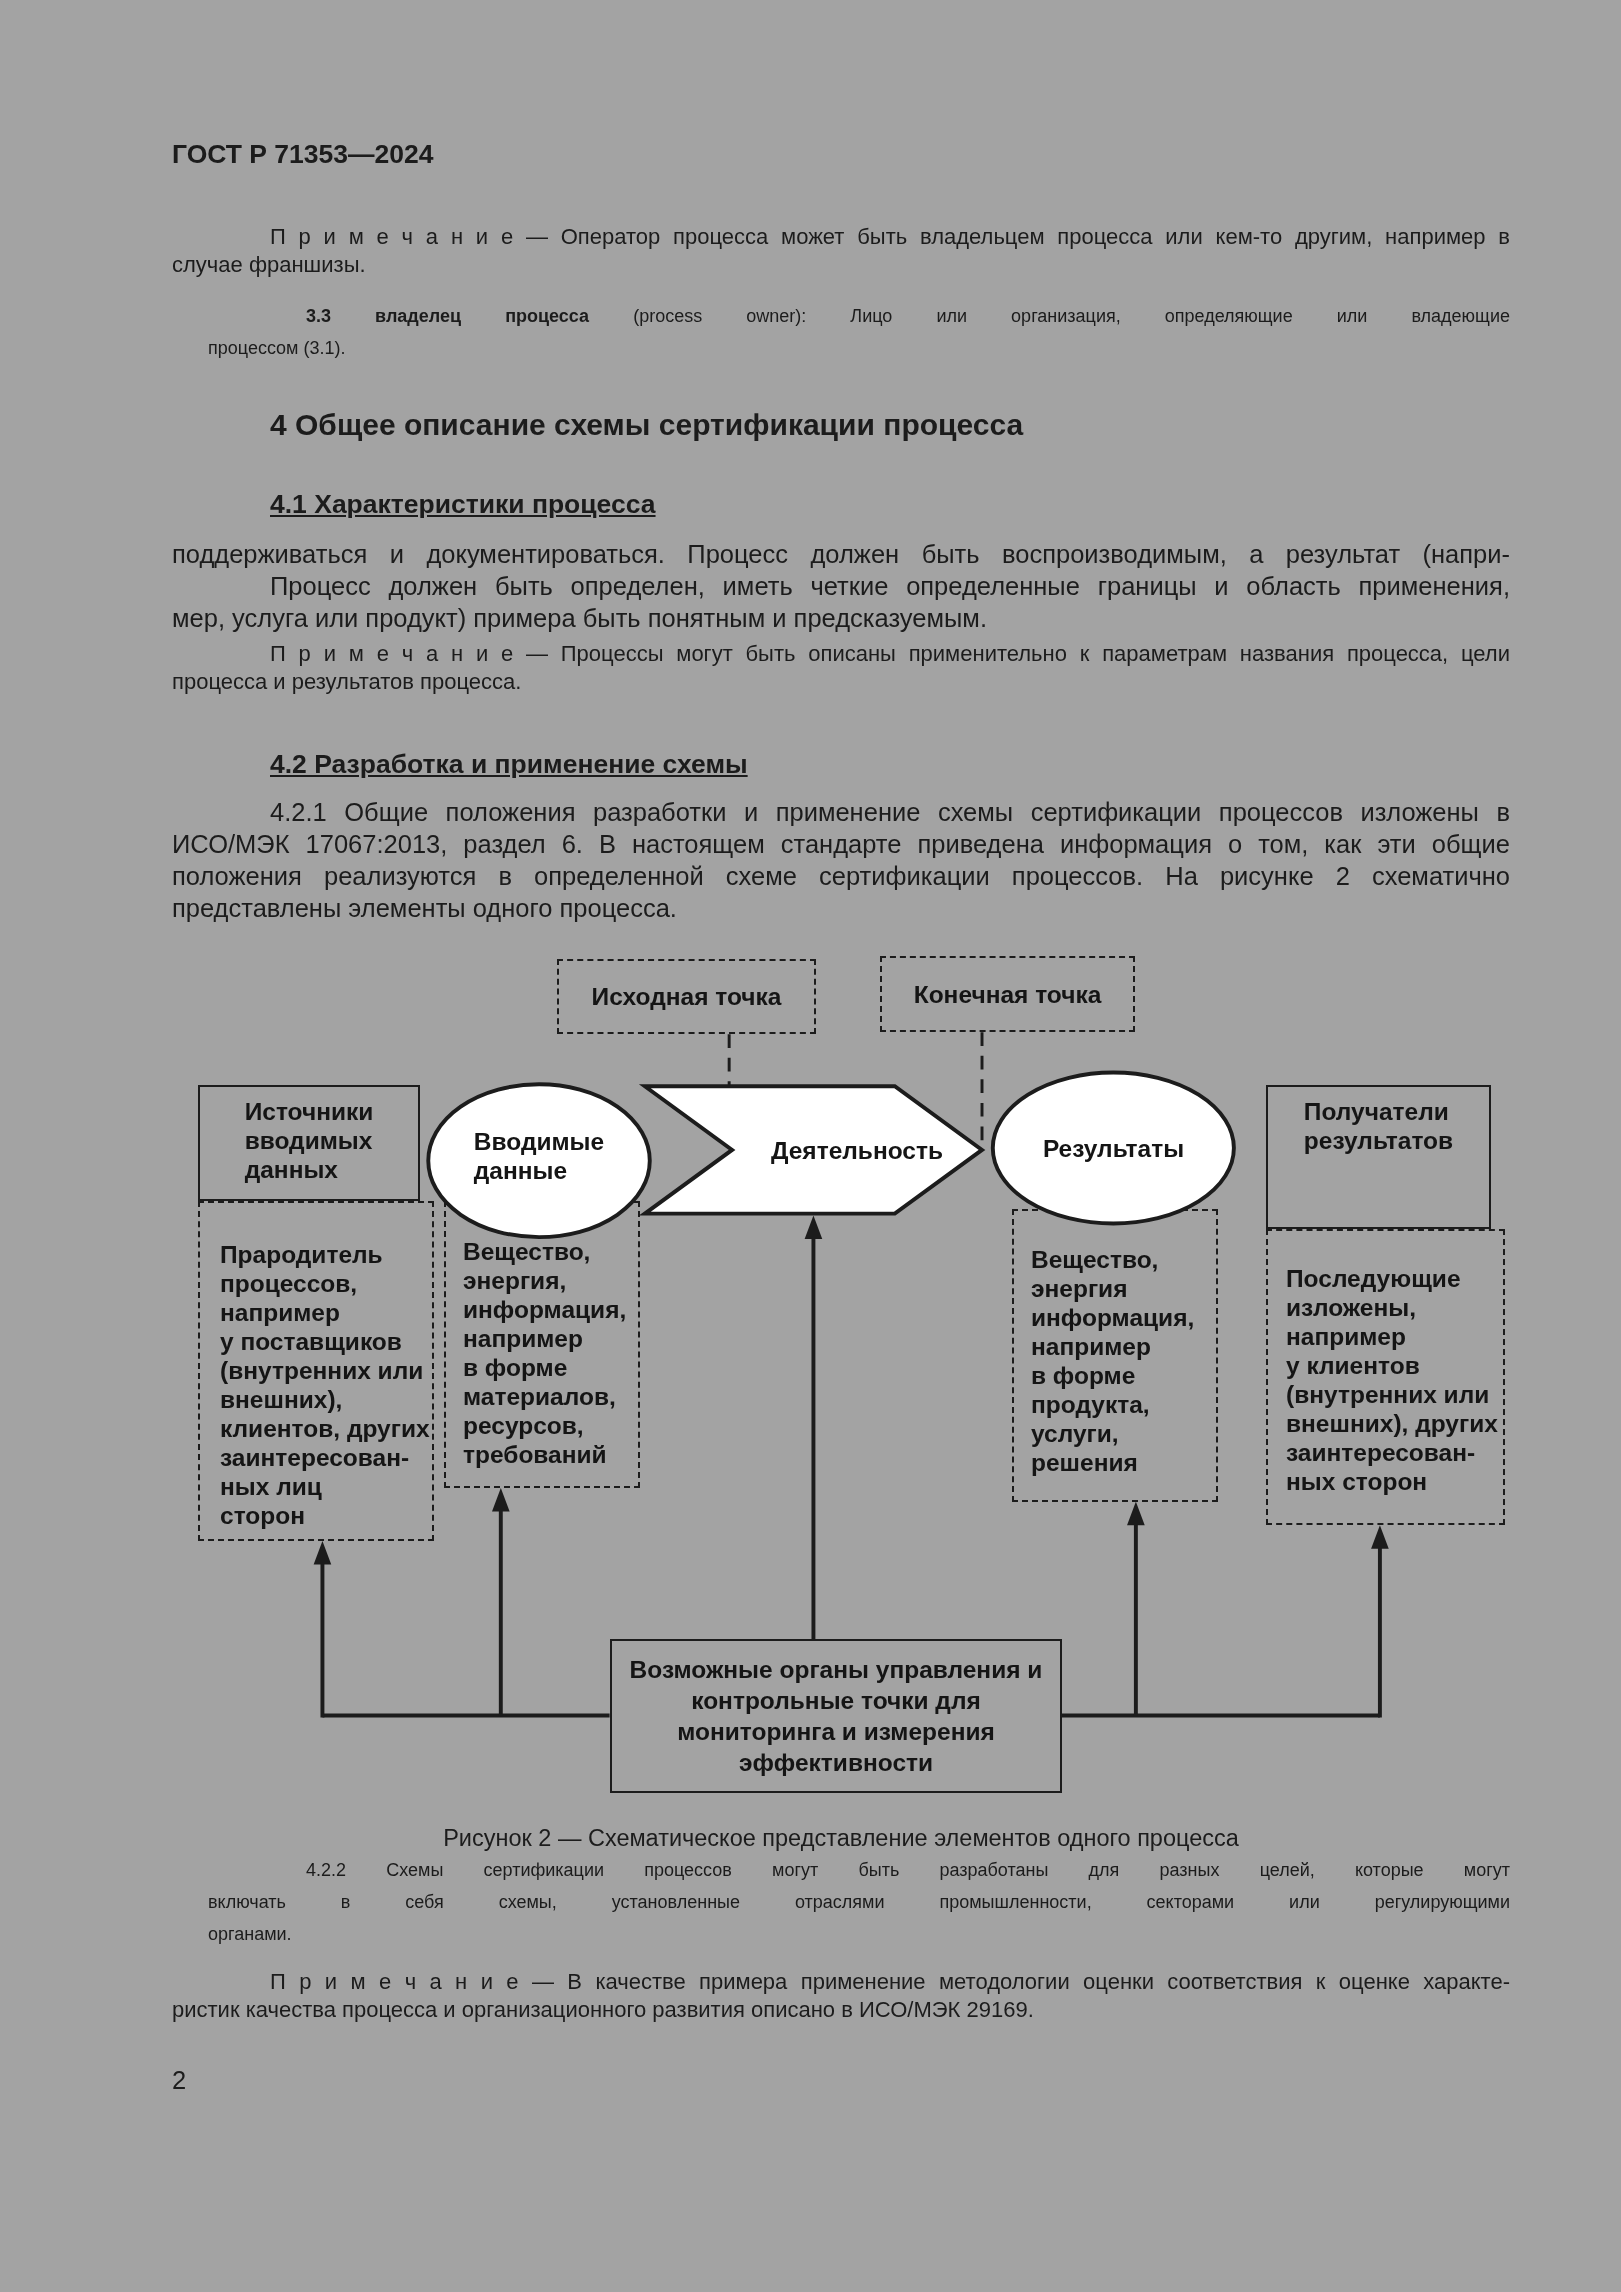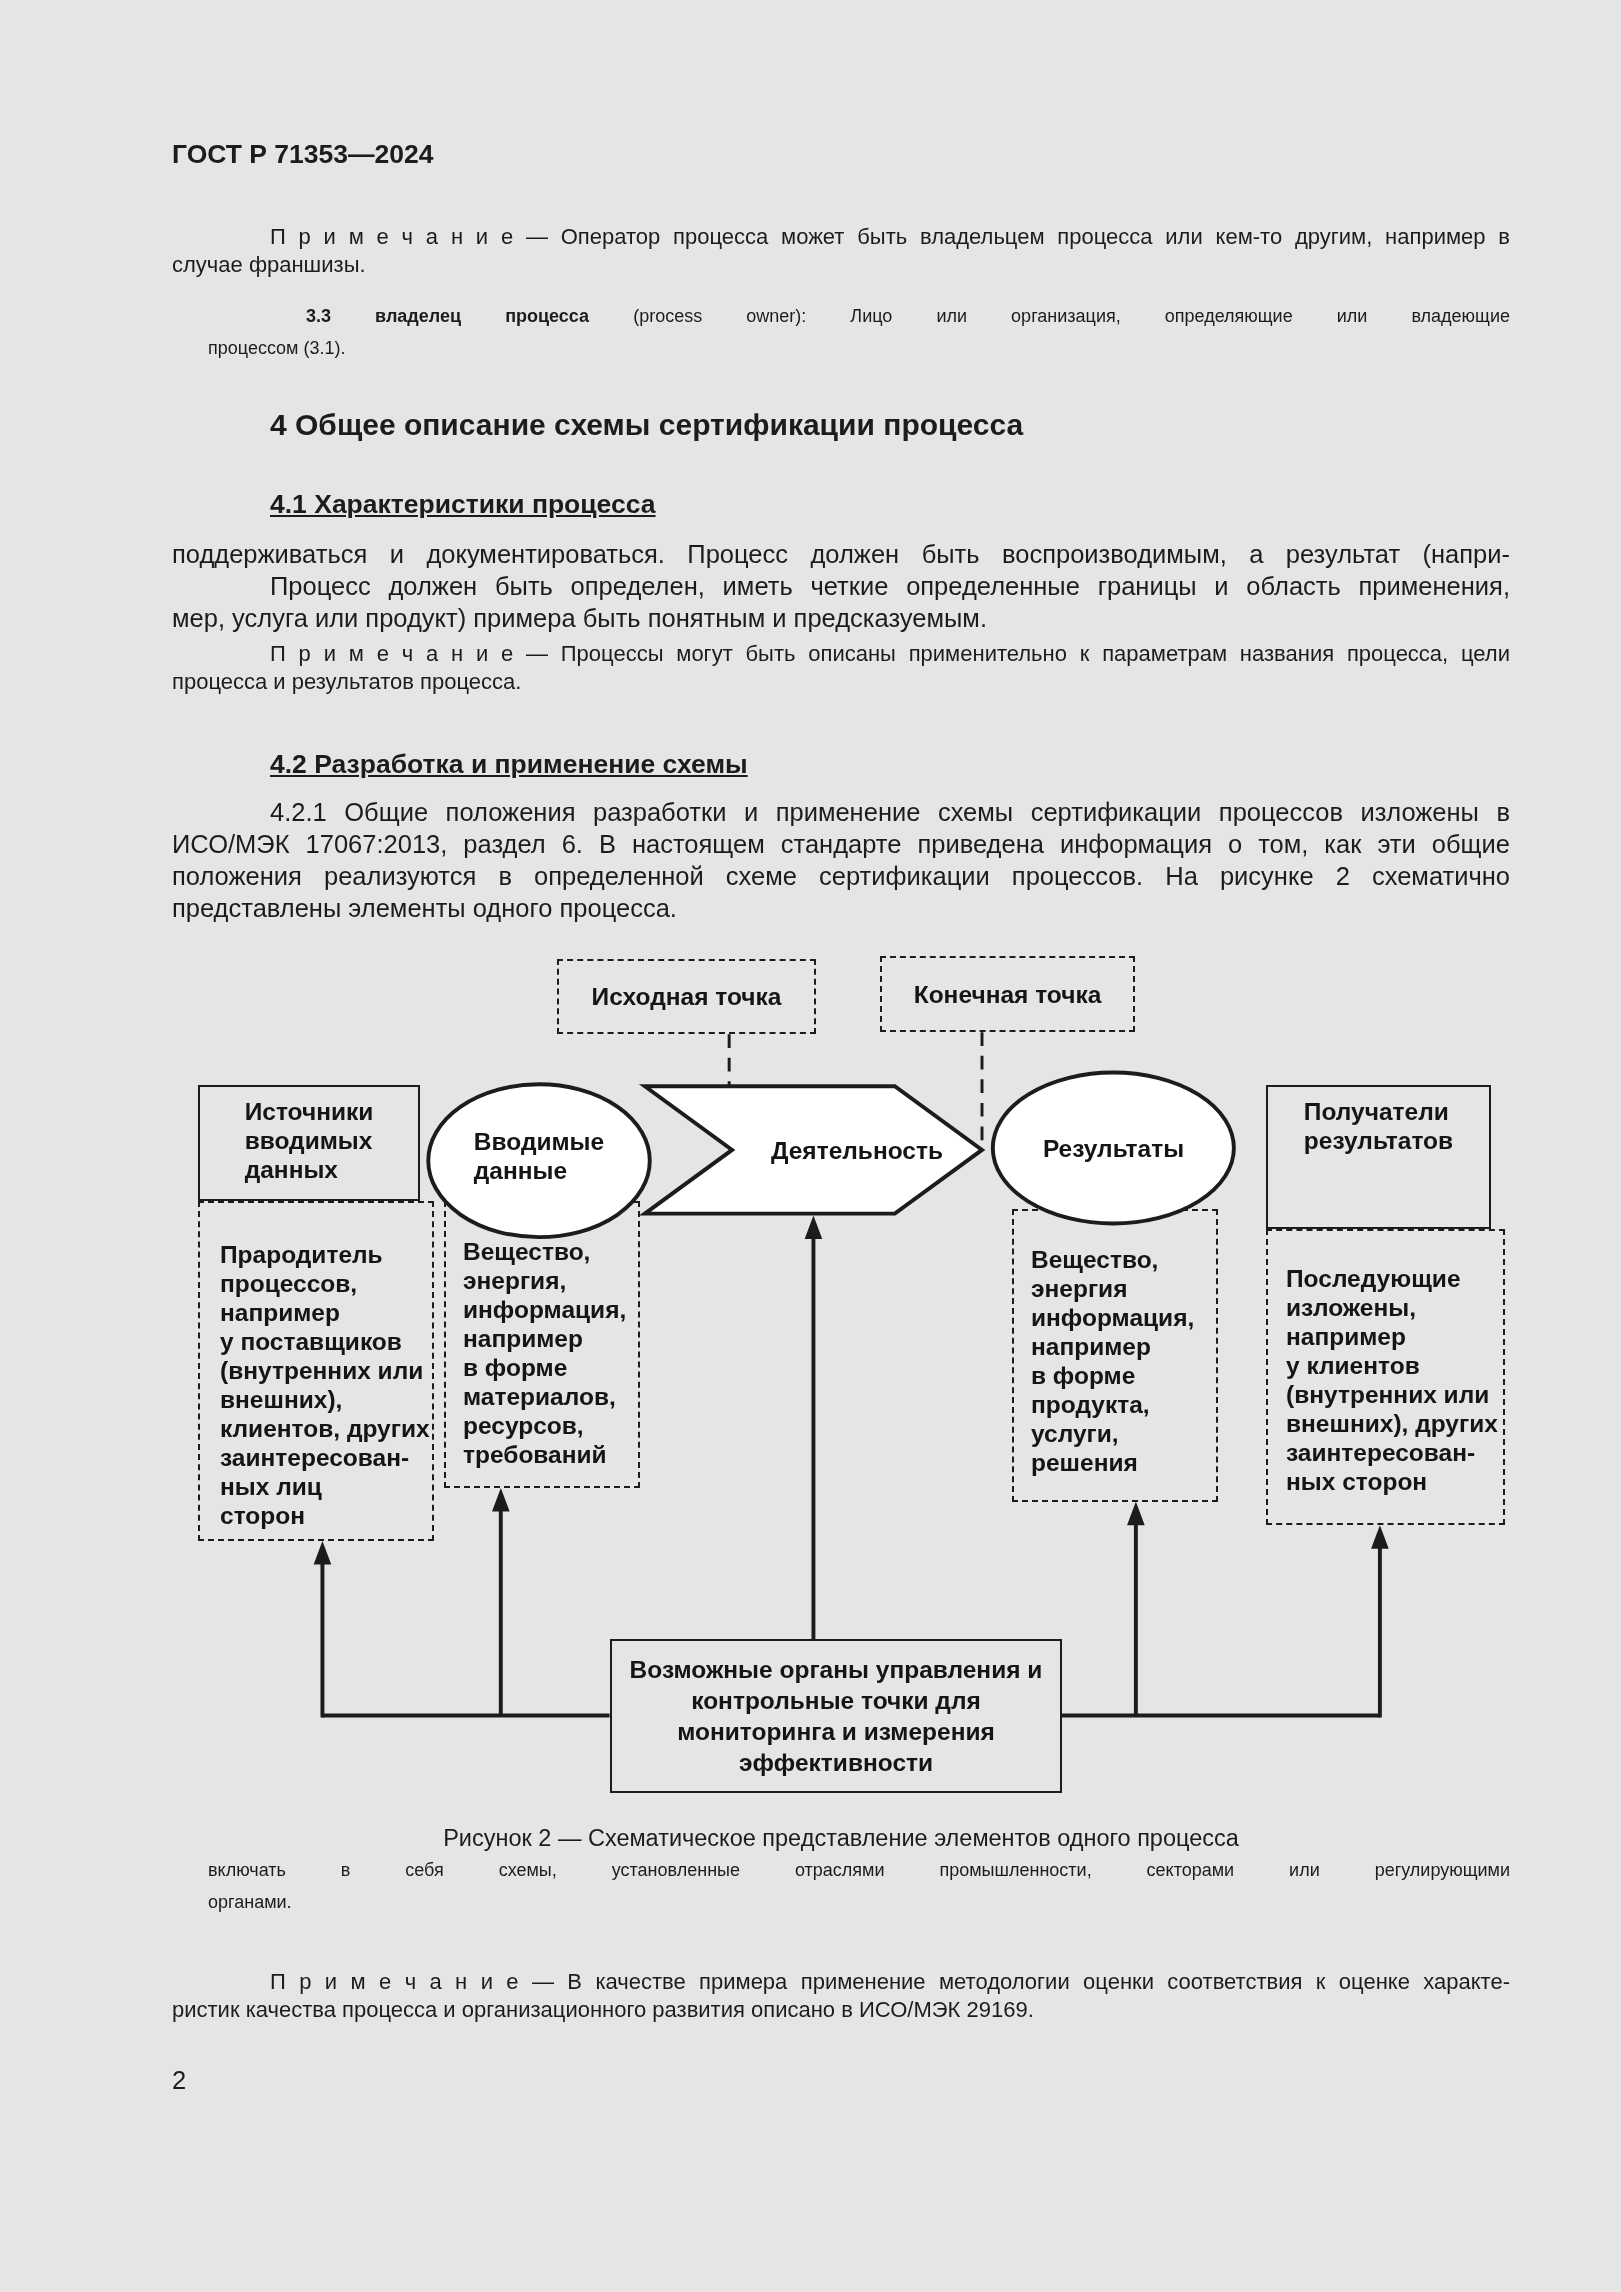--- a/index.html
+++ b/index.html
@@ -1,19 +1,19 @@
 <!DOCTYPE html>
 <html><head>
 <meta charset="utf-8">
 <style>
   html,body{margin:0;padding:0;background:#8a8a8a;}
   .page{
     position:relative;
     width:1621px;height:2293px;
-    background:#e5e5e5;
+    background:#a3a3a3;
     font-family:"Liberation Sans", sans-serif;
     color:#1c1c1c;
     overflow:hidden;
   }
   .abs{position:absolute;}
   
   .doc-header{left:172px;top:139px;font-size:26.5px;font-weight:bold;}
   .tblock{left:172px;width:1338px;}
   .pline{font-size:25.5px;line-height:32px;white-space:nowrap;}
   .pline33{font-size:18px;line-height:32px;white-space:nowrap;margin-left:36px;}
@@ -197,20 +197,21 @@
         <div>Возможные органы управления и</div>
         <div>контрольные точки для</div>
         <div>мониторинга и измерения</div>
         <div>эффективности</div>
       </div>
   </div>
 
   <div class="abs caption">Рисунок 2 — Схематическое представление элементов одного процесса</div>
 
   <div class="abs tblock" style="top:1854px">
+    <div class="pline33 jl ind">4.2.2 Схемы сертификации процессов могут быть разработаны для разных целей, которые могут</div>
     <div class="pline33 jl">включать в себя схемы, установленные отраслями промышленности, секторами или регулирующими</div>
     <div class="pline33 ll">органами.</div>
   </div>
 
   <div class="abs tblock" style="top:1968px">
     <div class="nline jl ind">П р и м е ч а н и е  —  В качестве примера применение методологии оценки соответствия к оценке характе-</div>
     <div class="nline ll">ристик качества процесса и организационного развития описано в ИСО/МЭК 29169.</div>
   </div>
 
   <div class="abs pagenum">2</div>

